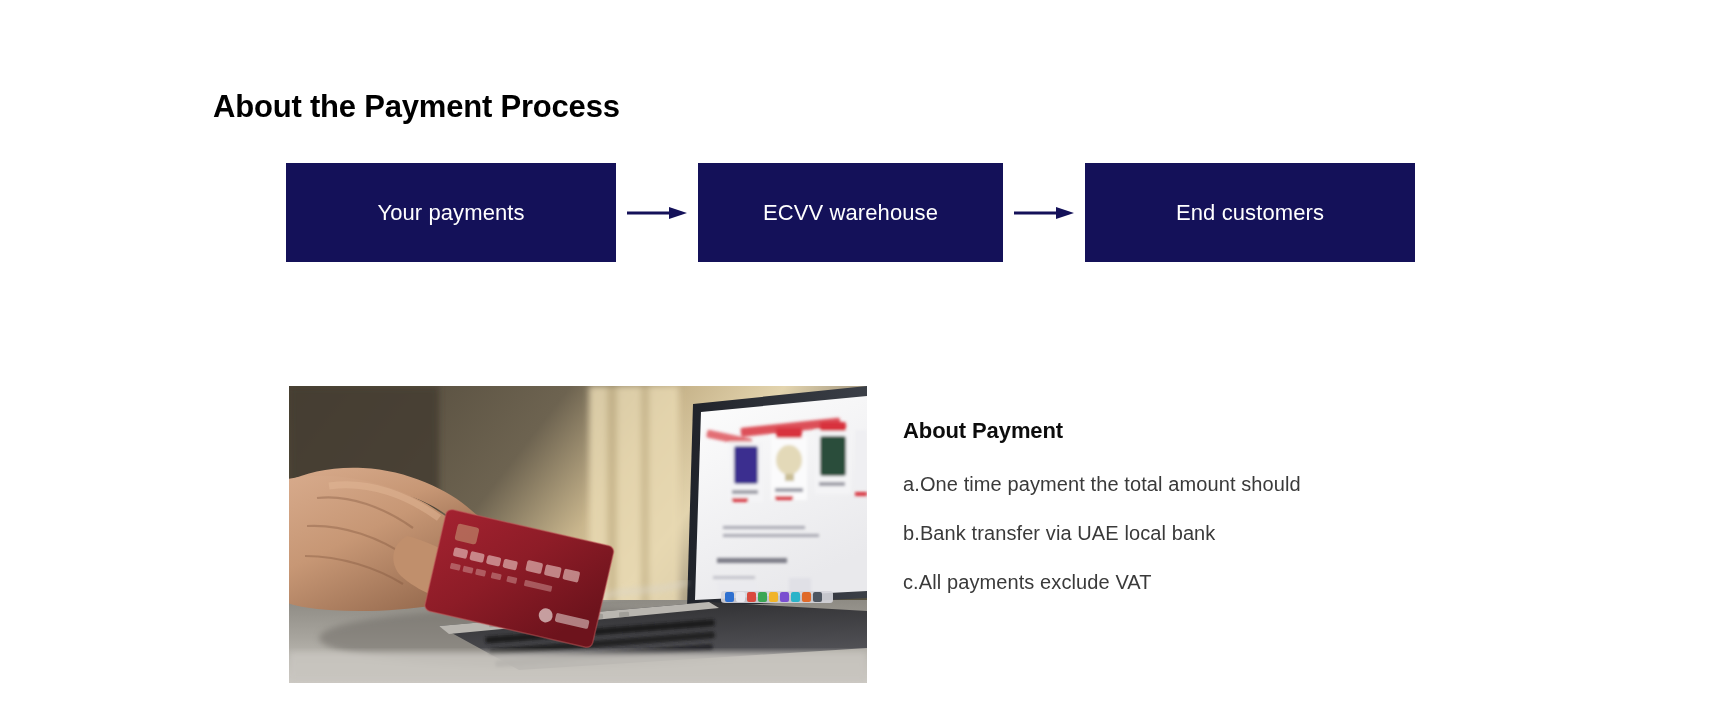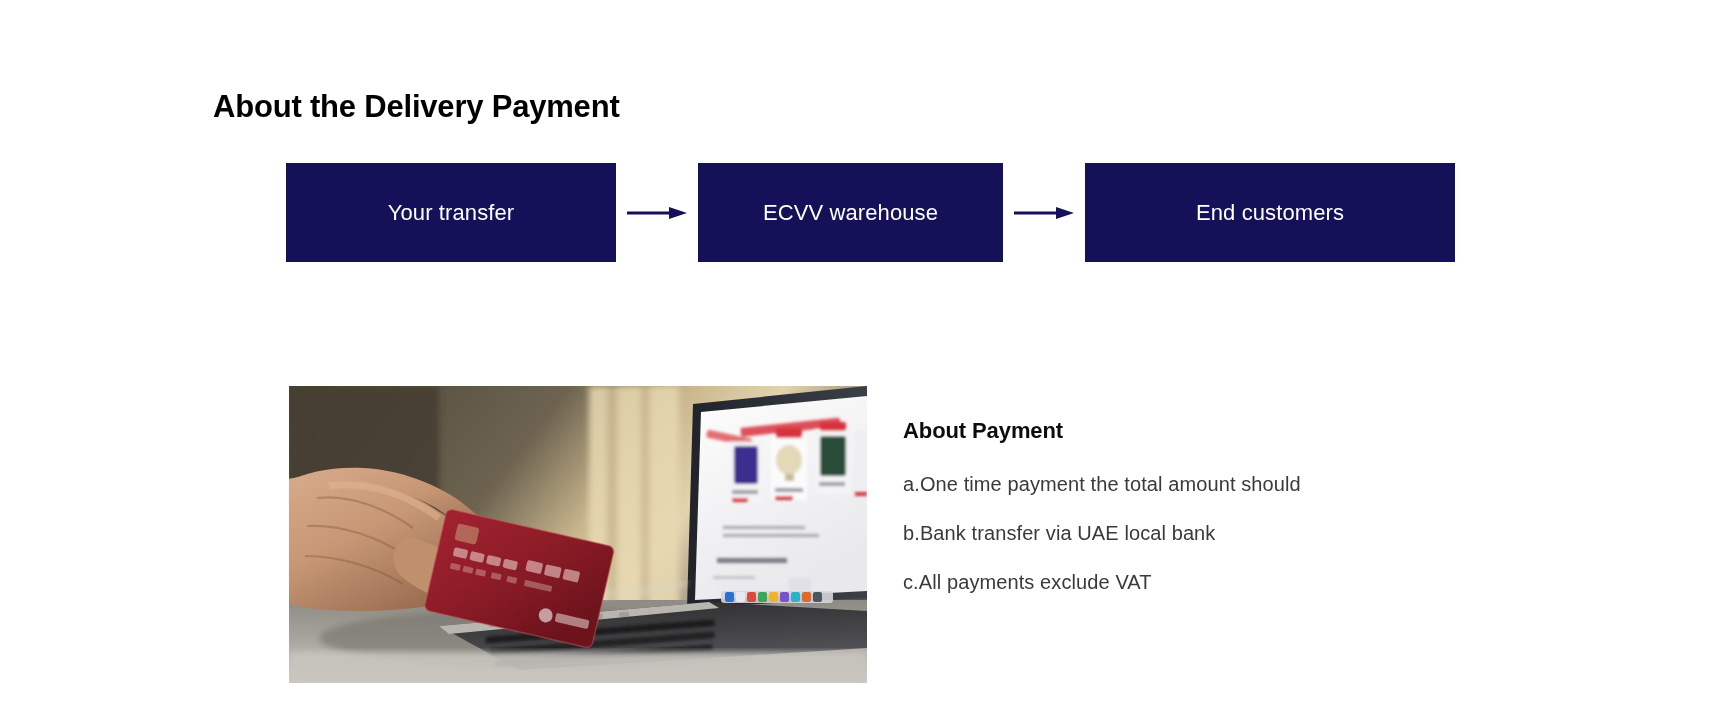--- a/index.html
+++ b/index.html
@@ -53,21 +53,21 @@
     align-items: center;
     justify-content: center;
     font-size: 22px;
     font-weight: 400;
     letter-spacing: 0.1px;
     box-sizing: border-box;
     white-space: nowrap;
   }
   .flow-box.box-1 { width: 330px; }
   .flow-box.box-2 { width: 305px; }
-  .flow-box.box-3 { width: 370px; }
+  .flow-box.box-3 { width: 330px; }
 
   .flow-arrow {
     width: 82px;
     height: 99px;
     display: flex;
     align-items: center;
     justify-content: center;
   }
   .flow-arrow svg { display: block; }
 
@@ -115,26 +115,26 @@
     white-space: nowrap;
     letter-spacing: 0.1px;
   }
   .payment-line.indent { padding-left: 24px; }
 </style>
 </head>
 <body>
 
 <section id="delivery-section">
 
-  <h2 id="delivery-heading">About the Delivery Payment</h2>
+  <h2 id="delivery-heading">About the Payment Process</h2>
 
   <div id="flow-diagram">
 
     <div class="flow-box box-1">
-      <span>Your transfer</span>
+      <span>Your payments</span>
     </div>
 
     <div class="flow-arrow">
       <svg width="60" height="26" viewBox="0 0 60 26" aria-hidden="true">
         <path d="M0 11.5 H42 V7 L60 13 L42 19 V14.5 H0 Z" fill="#141159"></path>
       </svg>
     </div>
 
     <div class="flow-box box-2">
       <span>ECVV warehouse</span>

